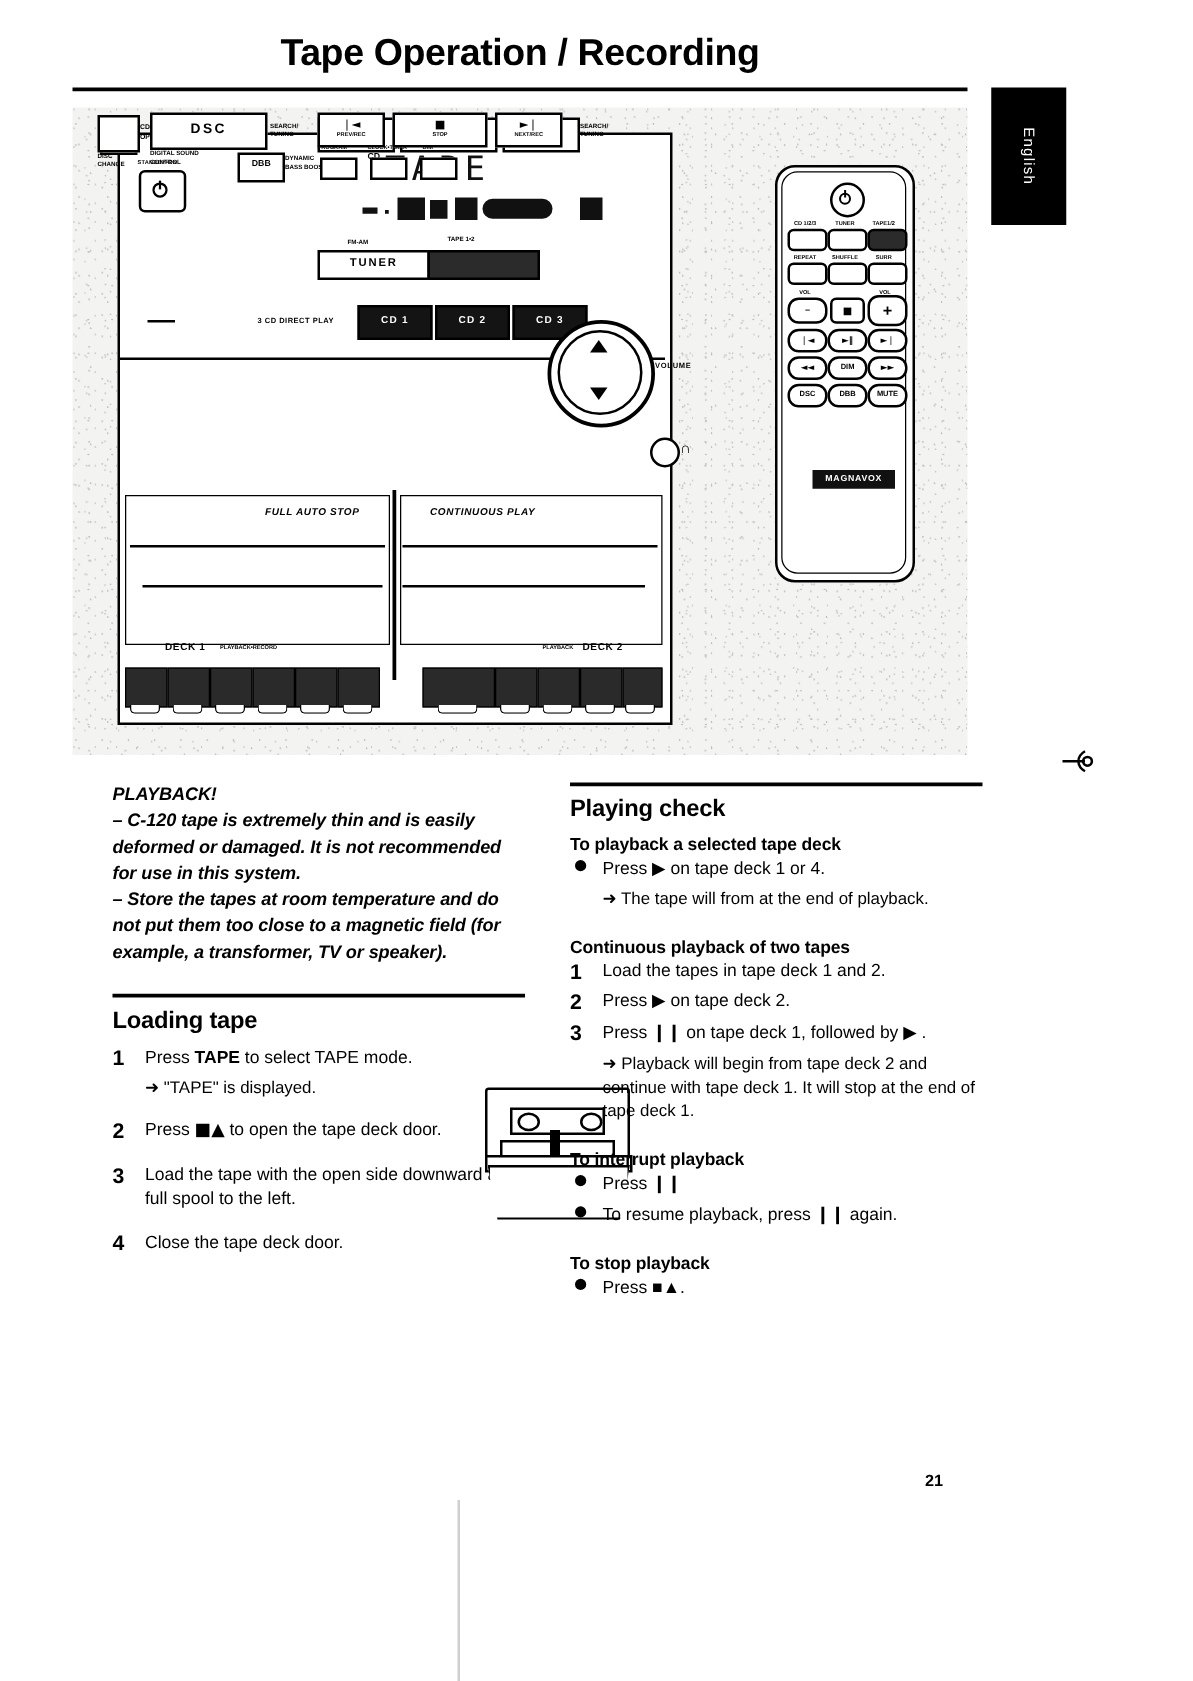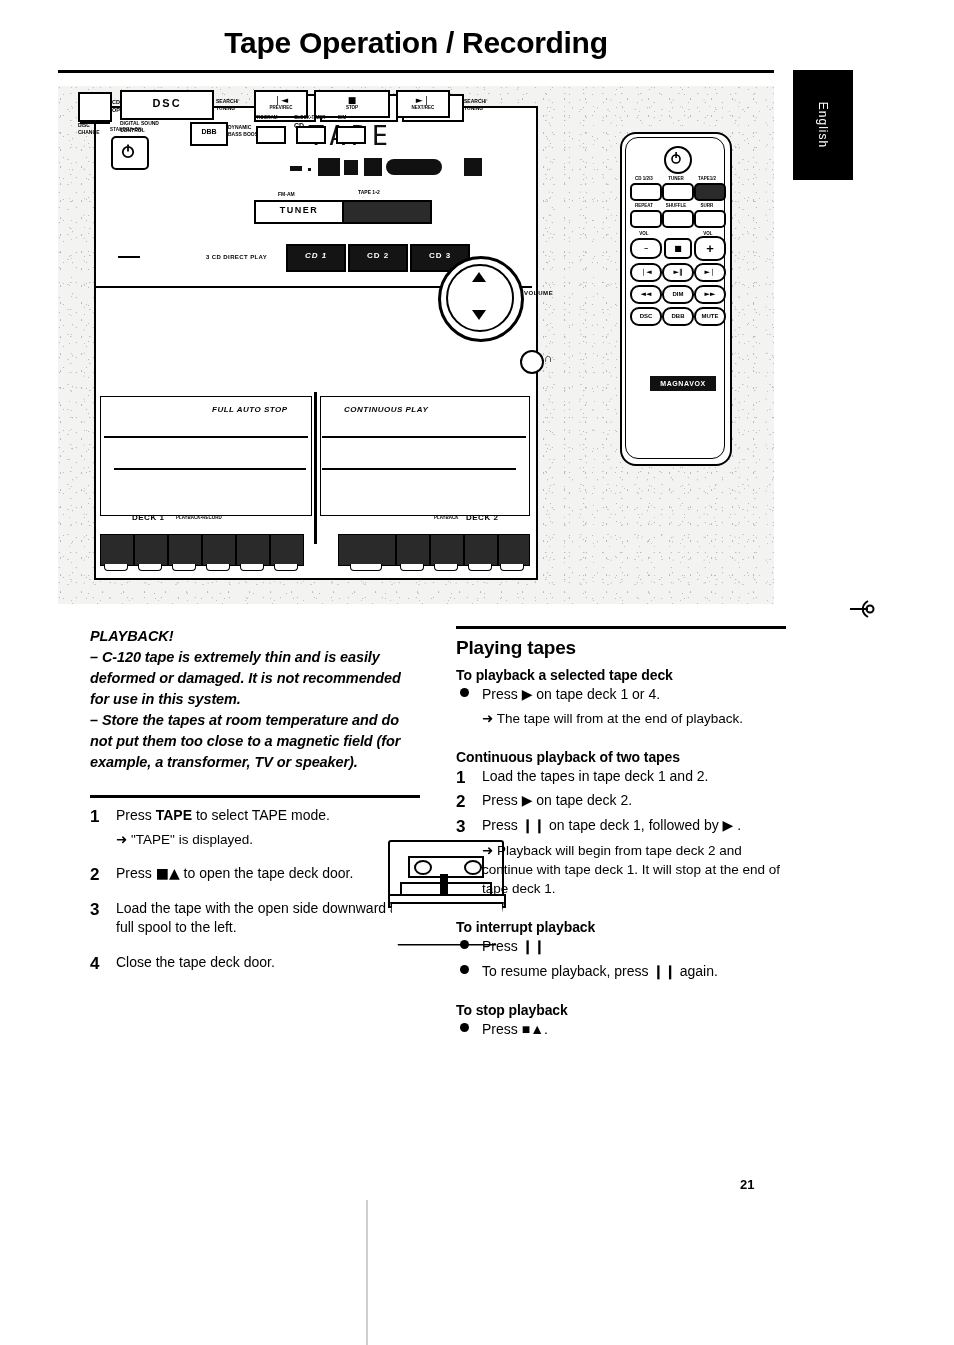--- a/index.html
+++ b/index.html
@@ -84,21 +84,21 @@
      border:2px solid #000;background:#2b2b2b;}
 
   
   #cd-direct-row{position:absolute;left:38px;top:146px;width:436px;height:50px;}
   #cd-dash{position:absolute;left:22px;top:24px;width:22px;height:2px;background:#000;}
   #cd-direct-label{left:110px;top:22px;font-size:6px;letter-spacing:.4px;}
   .cdbtn{position:absolute;top:12px;width:56px;height:24px;border:2px solid #000;
      background:#141414;}
   .cdbtn span{display:block;text-align:center;line-height:20px;font-size:8px;
      color:#fff;font-weight:bold;letter-spacing:1px;}
-  #cd1{left:190px;font-style:italic;} #cd2{left:252px;} #cd3{left:314px;}
+  #cd1{left:190px;} #cd2{left:252px;} #cd3{left:314px;}
 
   
   #row1{position:absolute;left:38px;top:200px;width:436px;height:44px;
      border-top:2px solid #000;border-bottom:2px solid #000;background:#fff;}
   #open-close-btn{position:absolute;left:22px;top:8px;width:26px;height:26px;
      border:2px solid #000;background:#fff;}
   #open-close-tri{position:absolute;left:31px;top:15px;width:0;height:0;
      border-left:5px solid transparent;border-right:5px solid transparent;
      border-bottom:8px solid #000;}
   #open-close-label{left:54px;top:12px;font-size:5.5px;line-height:1.5;}
@@ -475,20 +475,21 @@
 
   <div class="col" id="col-left">
     <div class="important-block">
       <p>PLAYBACK!</p>
       <p>–  C-120 tape is extremely thin and is easily deformed or damaged.  It is not recommended for use in this system.</p>
       <p>–  Store the tapes at room temperature and do not put them too close to a magnetic field (for example, a transformer, TV or speaker).</p>
     </div>
 
     <div class="gap-l"></div>
     <div class="rule"></div>
+    <div class="sec-head">Loading tape</div>
 
     <div style="position:relative;">
       <div class="step">
         <span class="num">1</span>
         <span>Press </span><b>TAPE</b><span> to select TAPE mode.</span>
       </div>
       <div class="arrowline">➜ "TAPE" is displayed.</div>
 
       <div class="gap-s"></div>
       <div class="step">
@@ -520,21 +521,21 @@
         <div class="notch" id="notch-l"></div>
         <div class="notch" id="notch-r"></div>
         <div id="door-lip"></div>
         <div id="door-front"></div>
       </div>
     </div>
   </div>
 
   <div class="col" id="col-right">
     <div class="rule"></div>
-    <div class="sec-head">Playing tapes</div>
+    <div class="sec-head">Playing check</div>
 
     <div class="sub-head">To playback a selected tape deck</div>
     <div class="step">
       <span class="bullet"></span>
       <span>Press ▶ on tape deck 1 or 4.</span>
     </div>
     <div class="arrowline">➜ The tape will from at the end of playback.</div>
 
     <div class="gap-m"></div>
     <div class="sub-head">Continuous playback of two tapes</div>

